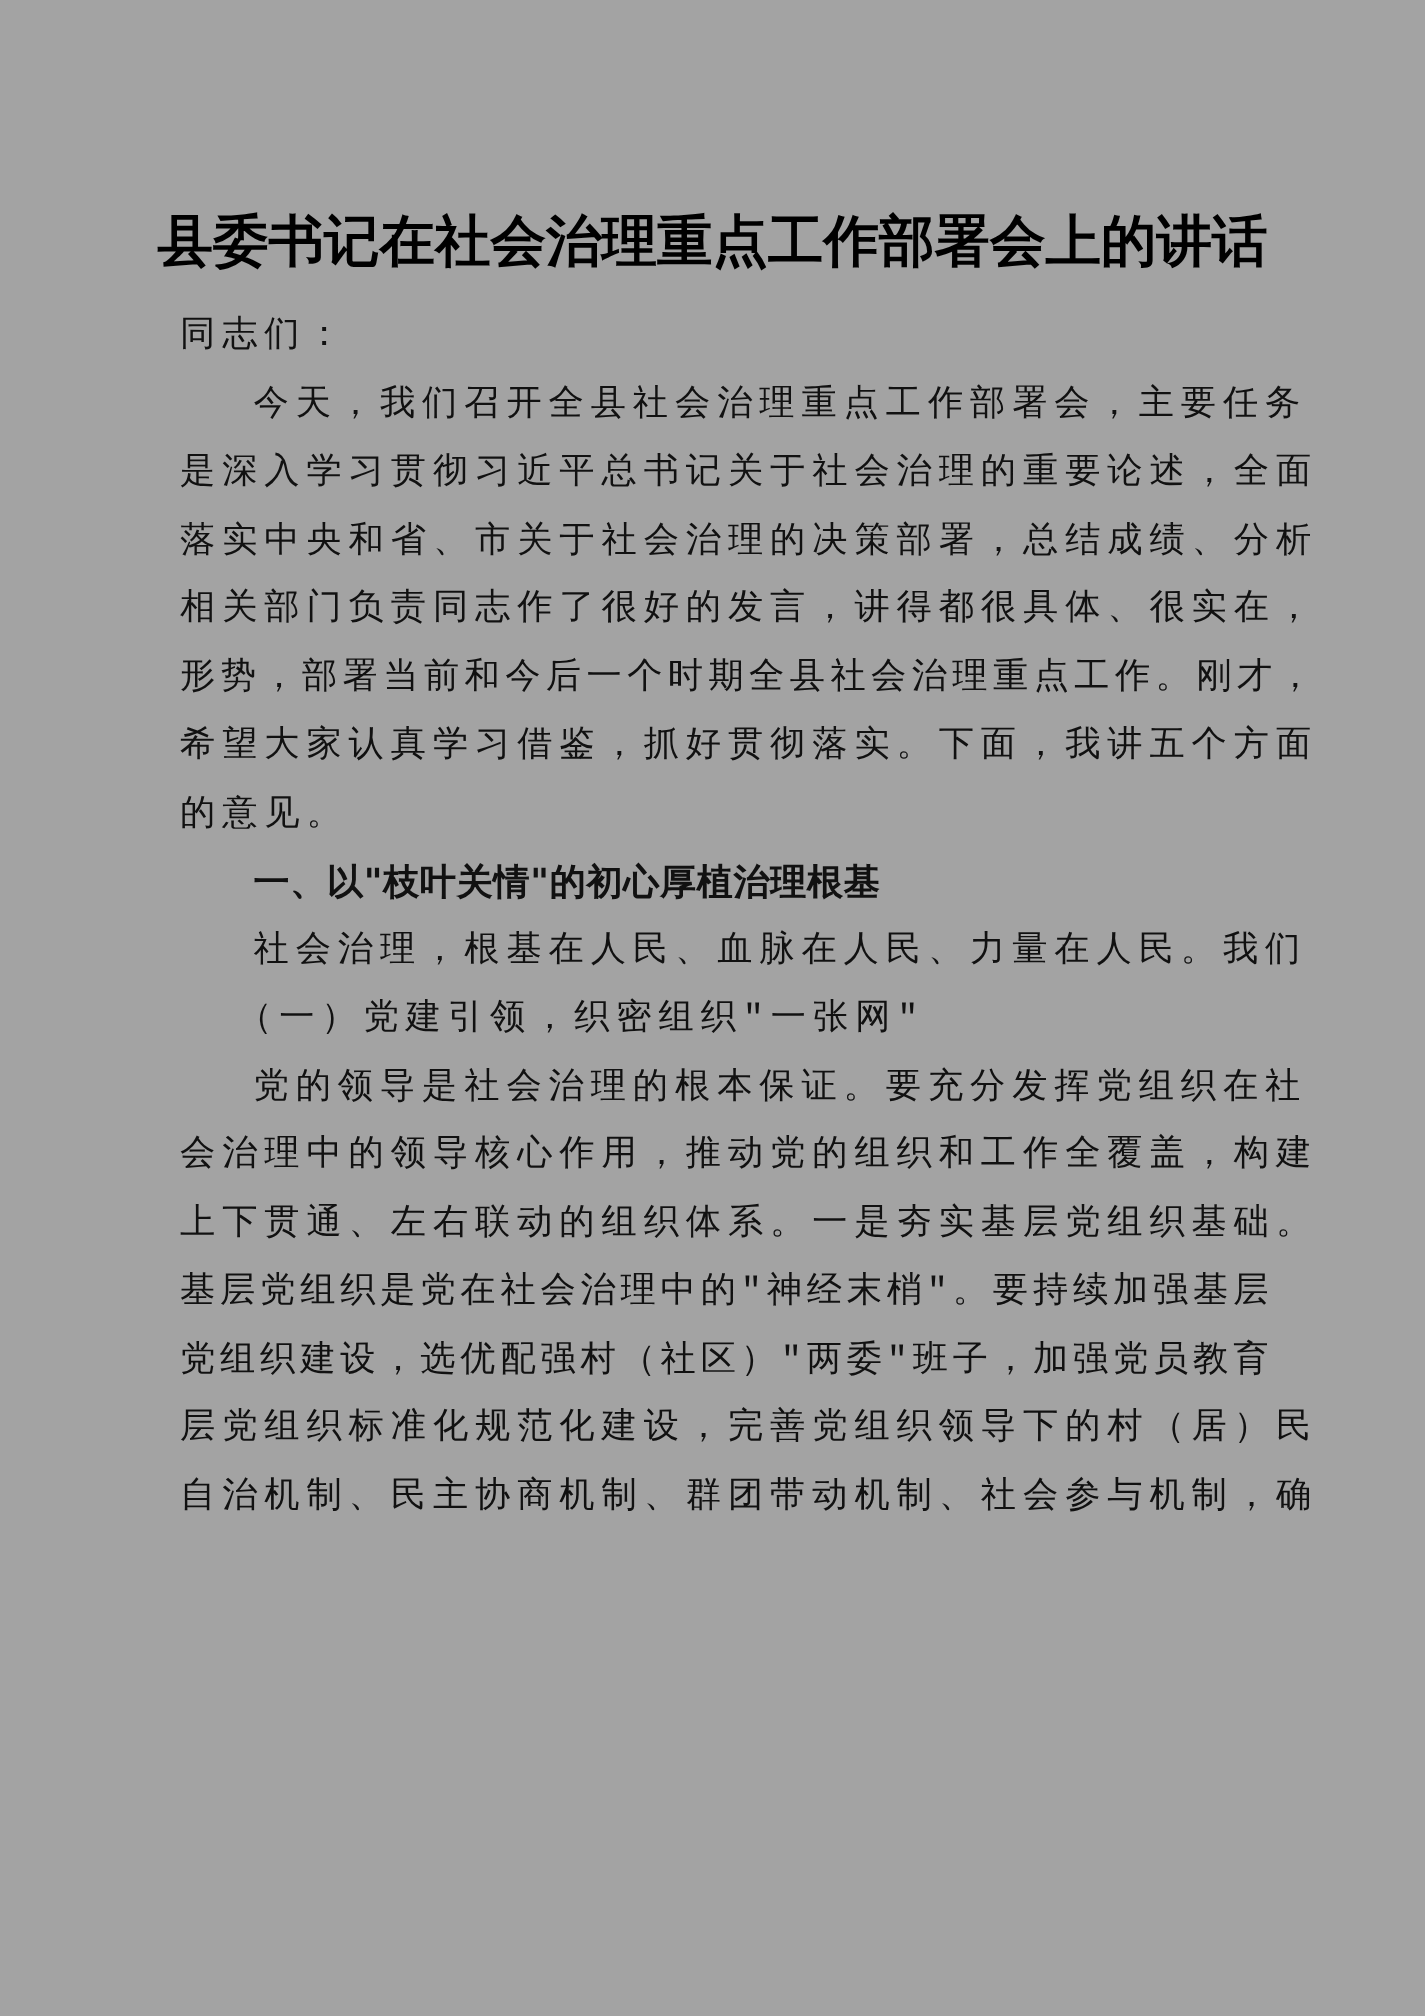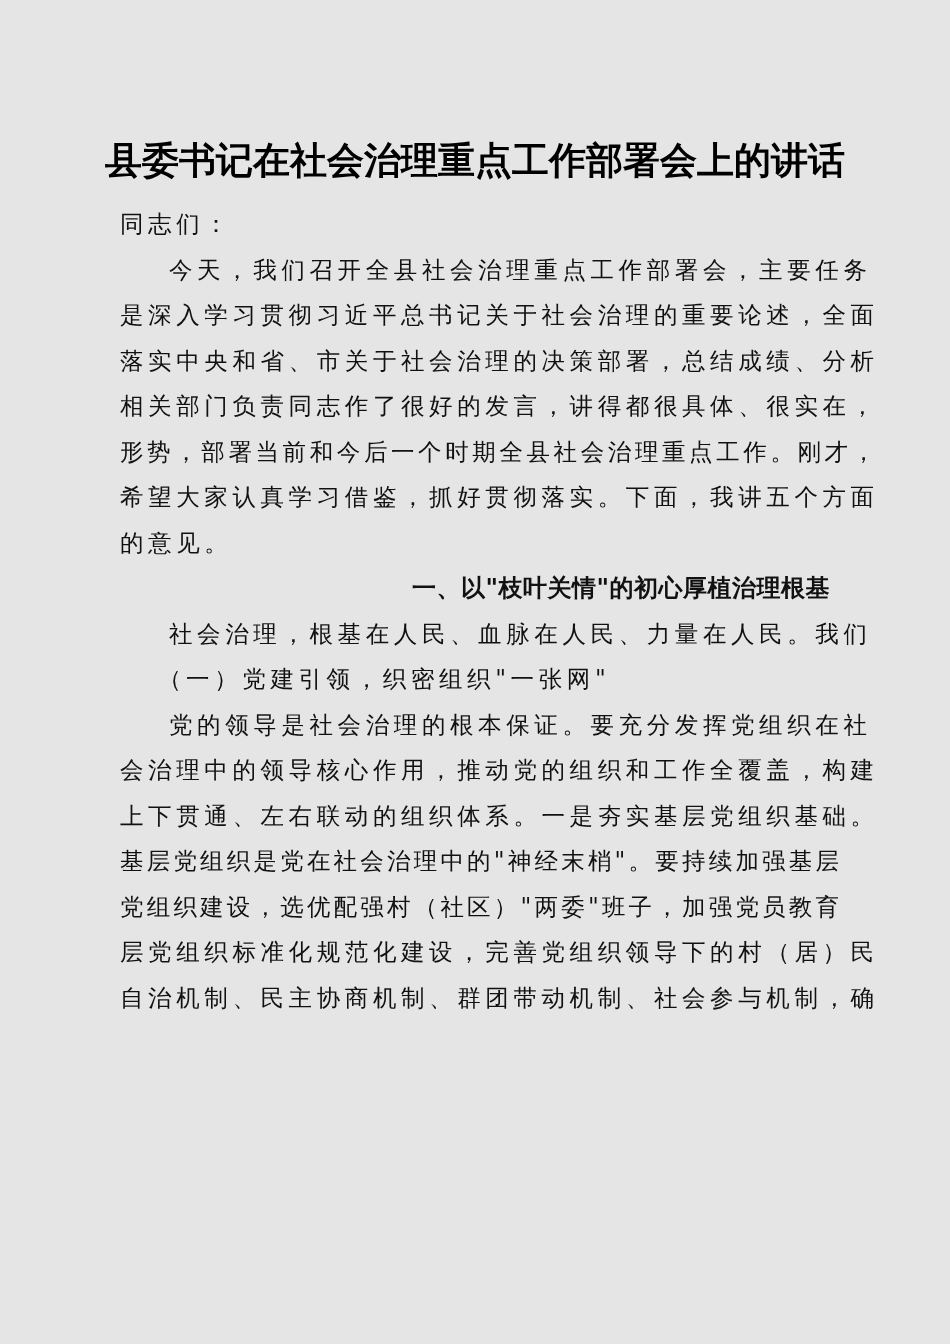--- a/index.html
+++ b/index.html
@@ -1,32 +1,32 @@
 <!DOCTYPE html>
 <html><head>
   <meta charset="utf-8">
   <style>
     html, body { margin: 0; padding: 0; background: #ffffff; }
     body { width: 950px; height: 1344px; position: relative; overflow: hidden; }
     .page {
       position: absolute; left: 0; top: 0; width: 950px; height: 1344px;
-      background: #e5e5e5; color: #111111;
+      background: #a3a3a3; color: #111111;
       font-family: "DejaVu Serif", "Liberation Serif", serif;
     }
     .title {
       position: absolute; left: 0; top: 132px; width: 950px; text-align: center;
       font-size: 37px; font-weight: bold; letter-spacing: 0px; line-height: 56px;
       color: #000;
     }
     .body {
       position: absolute; left: 120px; top: 202px; width: 710px;
       font-size: 23.5px; line-height: 45.5px; letter-spacing: 4.6px;
     }
-    .line { white-space: nowrap; height: 45.5px; }
-    .indent { padding-left: 49px; text-align: right; }
+    .line { white-space: nowrap; height: 45.5px; font-family: Liberation Mono, monospace; }
+    .indent { padding-left: 49px; }
     .h1 { font-family: "DejaVu Sans", "Liberation Sans", sans-serif; font-weight: bold; letter-spacing: 0.5px; font-size: 24px; }
     .h2 { padding-left: 49px; }
   </style>
 </head>
 <body>
 
 <div class="page">
   <div class="title">县委书记在社会治理重点工作部署会上的讲话</div>
 
   <div class="body">

